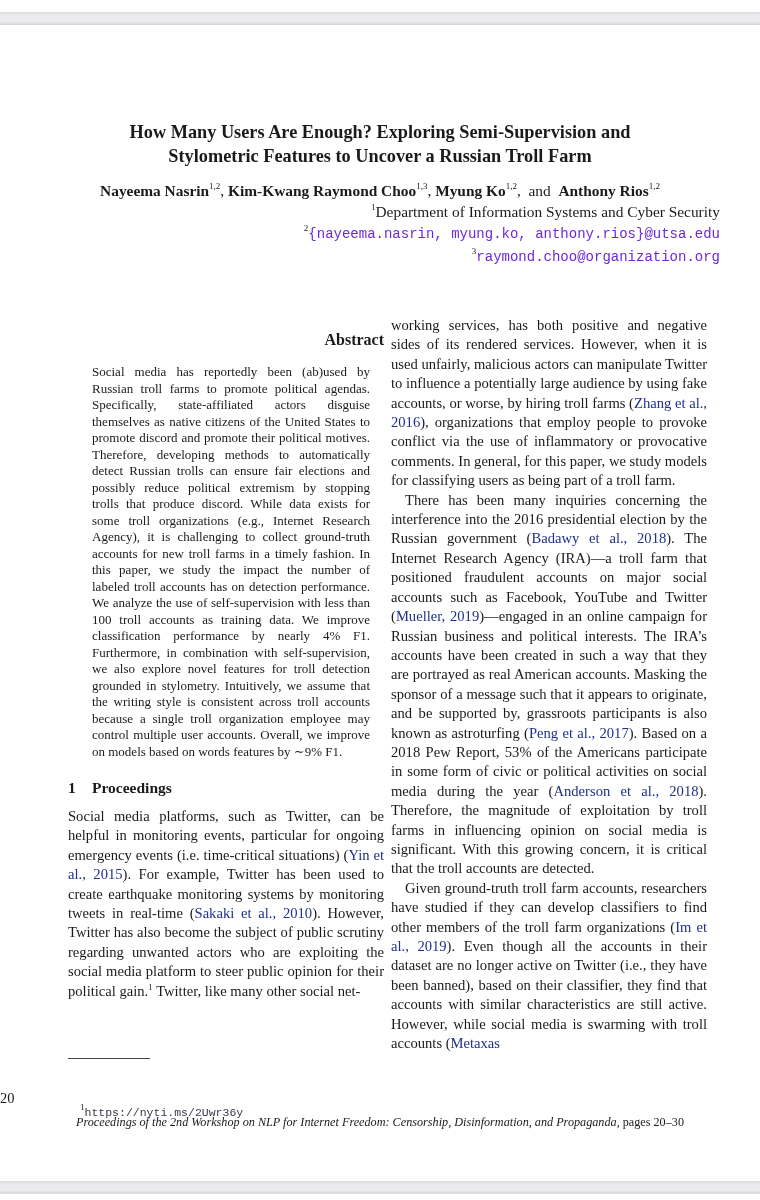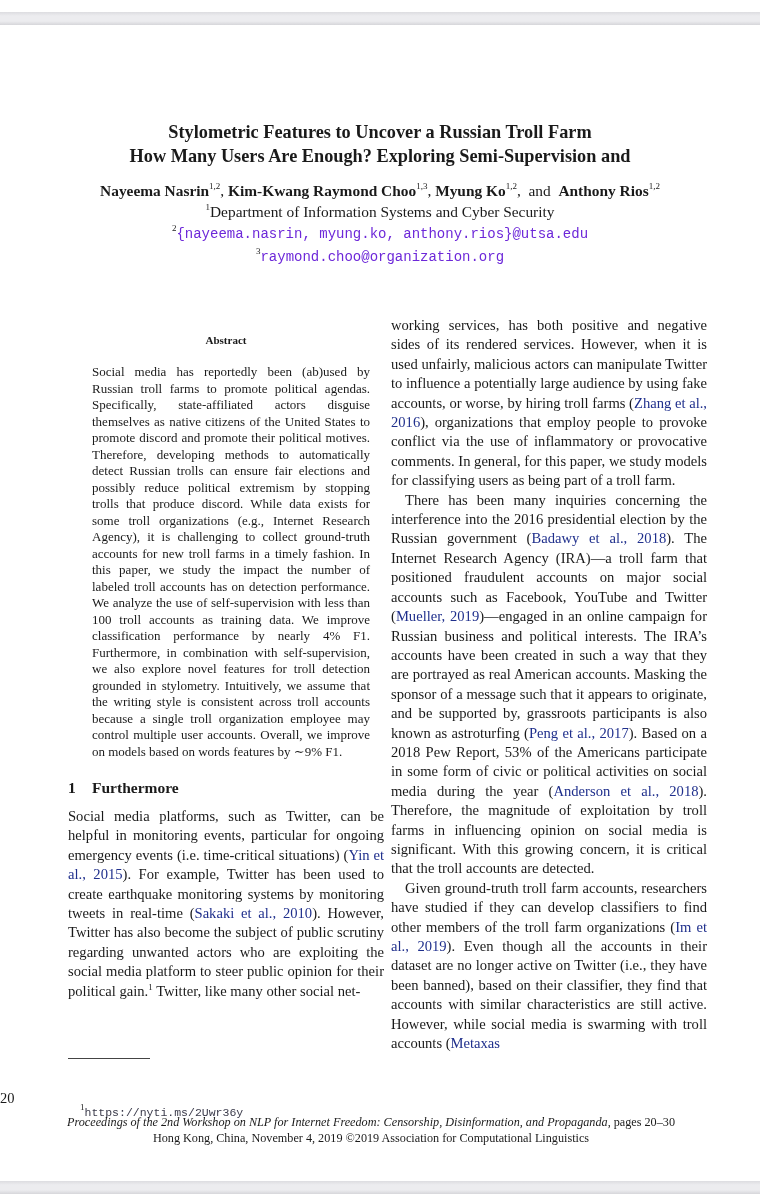--- a/index.html
+++ b/index.html
@@ -19,88 +19,87 @@
   .title {
     position:absolute; left:60px; width:640px; top:120px;
     text-align:center; font-weight:bold; font-size:18.3px; line-height:24px;
   }
   .authors {
     position:absolute; left:40px; width:680px; top:180px;
     text-align:center; font-size:15.4px; line-height:21px;
   }
   .authors b { font-weight:bold; }
   .authors sup { font-size:9px; vertical-align:7px; line-height:0; }
-  .aff { text-align:center; }
+  .aff { text-align:right; }
   .mono { font-family:"Liberation Mono", "DejaVu Sans Mono", monospace; font-size:14px; color:#6d28d9; }
 
   .col { position:absolute; width:316px; font-size:14.6px; line-height:19.4px; text-align:justify; }
   .col.left { left:68px; top:330px; }
   .col.right { left:391px; top:316px; }
 
-  .abs-head { text-align:center; font-weight:bold; font-size:11px; line-height:20px; margin:0 0 14px 0; padding-left:0; }
+  .abs-head { text-align:right; font-weight:bold; font-size:16px; line-height:20px; margin:0 0 14px 0; padding-left:0; }
   .abstract { margin:0 14px 10px 24px; font-size:13px; line-height:16.5px; text-align:justify; }
 
   .sec-head { font-weight:bold; font-size:15.5px; line-height:20px; margin:18px 0 9px 0; }
   .sec-head .num { display:inline-block; width:24px; }
 
   p { margin:0; }
   .indent { text-indent:14px; }
   .cite { color:#1f2f8c; }
   .fn-sup { font-size:9px; vertical-align:6px; line-height:0; }
 
   .fn-rule { position:absolute; left:68px; top:1058px; width:82px; height:1px; background:#444; }
   .footnote { position:absolute; left:80px; top:1104px; font-size:12px; line-height:16px; }
   .footnote .mono { font-size:11.5px; color:#3a3a4a; }
 
   .page-num { position:absolute; left:0; width:760px; top:1090px; text-align:left; font-size:14.5px; }
   .proceedings {
-    position:absolute; left:31px; width:680px; top:1114px; text-align:center;
+    position:absolute; left:40px; width:680px; top:1114px; text-align:center;
     font-size:12.2px; line-height:16px;
   }
   .proceedings i { font-style:italic; }
 </style>
 </head>
 <body>
 
 <div class="band top"></div>
 
 <div class="title">
+  <div>How Many Users Are Enough? Exploring Semi-Supervision and</div>
   <div>Stylometric Features to Uncover a Russian Troll Farm</div>
-  <div>How Many Users Are Enough? Exploring Semi-Supervision and</div>
 </div>
 
 <div class="authors">
   <div>
     <b>Nayeema Nasrin</b><sup>1,2</sup>,
     <b>Kim-Kwang Raymond Choo</b><sup>1,3</sup>,
     <b>Myung Ko</b><sup>1,2</sup>,
     &nbsp;<span>and</span>&nbsp;
     <b>Anthony Rios</b><sup>1,2</sup>
   </div>
   <div class="aff"><sup>1</sup><span>Department of Information Systems and Cyber Security</span></div>
   <div class="aff"><sup>2</sup><span class="mono">{nayeema.nasrin, myung.ko, anthony.rios}@utsa.edu</span></div>
   <div class="aff"><sup>3</sup><span class="mono">raymond.choo@organization.org</span></div>
 </div>
 
 <div class="col left">
   <div class="abs-head">Abstract</div>
   <p class="abstract">Social media has reportedly been (ab)used by Russian troll farms to promote political agendas.  Specifically, state-affiliated actors disguise themselves as native citizens of the United States to promote discord and promote their political motives.  Therefore, developing methods to automatically detect Russian trolls can ensure fair elections and possibly reduce political extremism by stopping trolls that produce discord.  While data exists for some troll organizations (e.g., Internet Research Agency), it is challenging to collect ground-truth accounts for new troll farms in a timely fashion. In this paper, we study the impact the number of labeled troll accounts has on detection performance. We analyze the use of self-supervision with less than 100 troll accounts as training data. We improve classification performance by nearly 4% F1.  Furthermore, in combination with self-supervision, we also explore novel features for troll detection grounded in stylometry. Intuitively, we assume that the writing style is consistent across troll accounts because a single troll organization employee may control multiple user accounts. Overall, we improve on models based on words features by ∼9% F1.</p>
-  <div class="sec-head"><span class="num">1</span><span>Furthermore</span></div>
+  <div class="sec-head"><span class="num">1</span><span>Proceedings</span></div>
   <p id="p1">Social media platforms, such as Twitter, can be helpful in monitoring events, particular for ongoing emergency events (i.e.  time-critical situations) (<a class="cite">Yin et al., 2015</a>). For example, Twitter has been used to create earthquake monitoring systems by monitoring tweets in real-time (<a class="cite">Sakaki et al., 2010</a>).   However, Twitter has also become the subject of public scrutiny regarding unwanted actors who are exploiting the social media platform to steer public opinion for their political gain.<sup class="fn-sup">1</sup>  Twitter, like many other social net-</p>
 </div>
 
 <div class="col right">
   <p id="p1b">working services, has both positive and negative sides of its rendered services.  However, when it is used unfairly, malicious actors can manipulate Twitter to influence a potentially large audience by using fake accounts, or worse, by hiring troll farms (<a class="cite">Zhang et al., 2016</a>), organizations that employ people to provoke conflict via the use of inflammatory or provocative comments.  In general, for this paper, we study models for classifying users as being part of a troll farm.</p>
   <p id="p2" class="indent">There has been many inquiries concerning the interference into the 2016 presidential election by the Russian government (<a class="cite">Badawy et al., 2018</a>). The Internet Research Agency (IRA)—a troll farm that positioned fraudulent accounts on major social accounts such as Facebook, YouTube and Twitter (<a class="cite">Mueller, 2019</a>)—engaged in an online campaign for Russian business and political interests. The IRA’s accounts have been created in such a way that they are portrayed as real American accounts.  Masking the sponsor of a message such that it appears to originate, and be supported by, grassroots participants is also known as astroturfing (<a class="cite">Peng et al., 2017</a>). Based on a 2018 Pew Report, 53% of the Americans participate in some form of civic or political activities on social media during the year (<a class="cite">Anderson et al., 2018</a>).  Therefore, the magnitude of exploitation by troll farms in influencing opinion on social media is significant.  With this growing concern, it is critical that the troll accounts are detected.</p>
   <p id="p3" class="indent">Given ground-truth troll farm accounts, researchers have studied if they can develop classifiers to find other members of the troll farm organizations (<a class="cite">Im et al., 2019</a>). Even though all the accounts in their dataset are no longer active on Twitter (i.e., they have been banned), based on their classifier, they find that accounts with similar characteristics are still active.  However, while social media is swarming with troll accounts (<a class="cite">Metaxas</a></p>
 </div>
 
 <div class="fn-rule"></div>
 <div class="footnote"><span class="fn-sup">1</span><a class="mono">https://nyti.ms/2Uwr36y</a></div>
 
 <div class="page-num">20</div>
 
 <div class="proceedings">
   <div><i>Proceedings of the 2nd Workshop on NLP for Internet Freedom: Censorship, Disinformation, and Propaganda</i><span>, pages 20–30</span></div>
-  <div>Hong Kong, China, November 4, 2019 ©2019 Association for Computational Linguistics</div>
 </div>
 
 <div class="band bottom"></div>
 
 </body></html>

